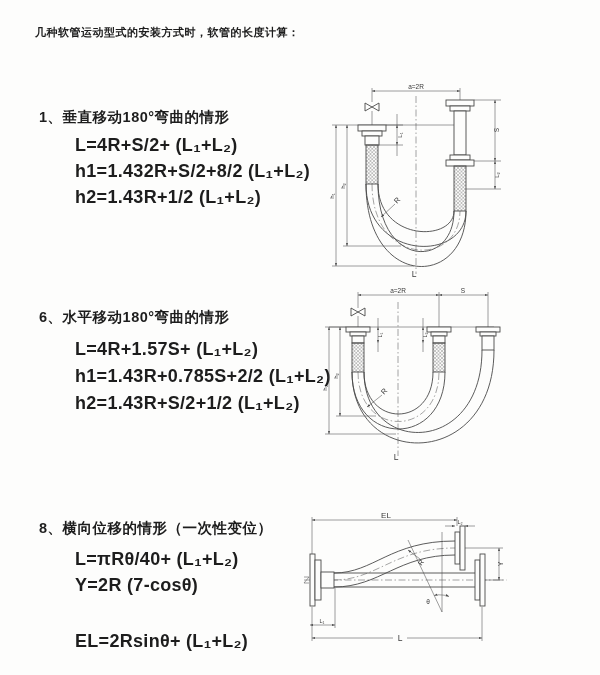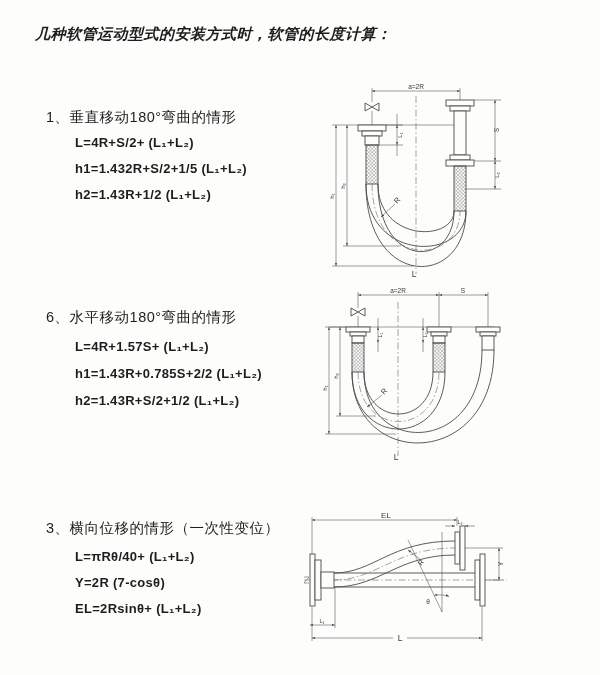--- a/index.html
+++ b/index.html
@@ -4,58 +4,58 @@
 <style>
   html,body{margin:0;padding:0;}
   body{
     width:600px;height:675px;position:relative;
     background:#fdfdfc;overflow:hidden;
     font-family:"Liberation Sans","DejaVu Sans",sans-serif;
     color:#1d1d1d;
   }
   .title{
     position:absolute;left:35px;top:25px;
-    font-size:15px;font-weight:700;letter-spacing:.5px;white-space:nowrap;font-style:italic;
+    font-size:11px;font-weight:700;letter-spacing:.5px;white-space:nowrap;
   }
   .heading{
-    position:absolute;left:46px;
-    font-size:14.5px;font-weight:400;letter-spacing:.5px;white-space:nowrap;
+    position:absolute;left:39px;
+    font-size:14.5px;font-weight:700;letter-spacing:.5px;white-space:nowrap;
   }
   .formula{
     position:absolute;left:75px;
-    font-size:13px;font-weight:600;letter-spacing:.3px;white-space:nowrap;
+    font-size:18px;font-weight:600;letter-spacing:.3px;white-space:nowrap;
   }
   svg.diag{position:absolute;overflow:visible;}
   .ln{stroke:#4a4a4a;stroke-width:0.9;fill:none;}
   .thin{stroke:#4f4f4f;stroke-width:0.55;fill:none;}
   .dim{stroke:#4f4f4f;stroke-width:0.55;fill:none;}
   .cl{stroke:#5a5a5a;stroke-width:0.55;fill:none;stroke-dasharray:7 2.5 1.5 2.5;}
   .part{stroke:#4a4a4a;stroke-width:0.9;fill:#fdfdfc;}
   .braidrect{stroke:#4a4a4a;stroke-width:0.9;}
   .dlabel{fill:#3a3a3a;font-family:"Liberation Sans","DejaVu Sans",sans-serif;}
 </style>
 </head>
 <body>
 
 <div class="title">几种软管运动型式的安装方式时，软管的长度计算：</div>
 
 <div class="heading" style="top:108px">1、垂直移动180°弯曲的情形</div>
 <div class="formula" style="top:135px">L=4R+S/2+ (L₁+L₂)</div>
-<div class="formula" style="top:161px">h1=1.432R+S/2+1/5 (L₁+L₂)</div>
+<div class="formula" style="top:161px">h1=1.432R+S/2+8/2 (L₁+L₂)</div>
 <div class="formula" style="top:187px">h2=1.43R+1/2 (L₁+L₂)</div>
 
 <div class="heading" style="top:308px">6、水平移动180°弯曲的情形</div>
 <div class="formula" style="top:339px">L=4R+1.57S+ (L₁+L₂)</div>
 <div class="formula" style="top:366px">h1=1.43R+0.785S+2/2 (L₁+L₂)</div>
 <div class="formula" style="top:393px">h2=1.43R+S/2+1/2 (L₁+L₂)</div>
 
-<div class="heading" style="top:519px">3、横向位移的情形（一次性变位）</div>
+<div class="heading" style="top:519px">8、横向位移的情形（一次性变位）</div>
 <div class="formula" style="top:549px">L=πRθ/40+ (L₁+L₂)</div>
 <div class="formula" style="top:575px">Y=2R (7-cosθ)</div>
-<div class="formula" style="top:601px">EL=2Rsinθ+ (L₁+L₂)</div>
+<div class="formula" style="top:631px">EL=2Rsinθ+ (L₁+L₂)</div>
 
 <svg class="diag" style="left:325px;top:84px" width="185" height="196" viewBox="0 0 185 196">
   <defs>
     <pattern id="braid" width="3.5" height="3.5" patternUnits="userSpaceOnUse">
       <path d="M0,0 L3.5,3.5 M3.5,0 L0,3.5" stroke="#8a8a8a" stroke-width="0.5"></path>
     </pattern>
     <marker id="ar" viewBox="0 0 10 10" refX="9.5" refY="5" markerWidth="6.5" markerHeight="6.5" orient="auto-start-reverse">
       <path d="M0,1.8 L9.5,5 L0,8.2 Z" fill="#4a4a4a"></path>
     </marker>
   </defs>

